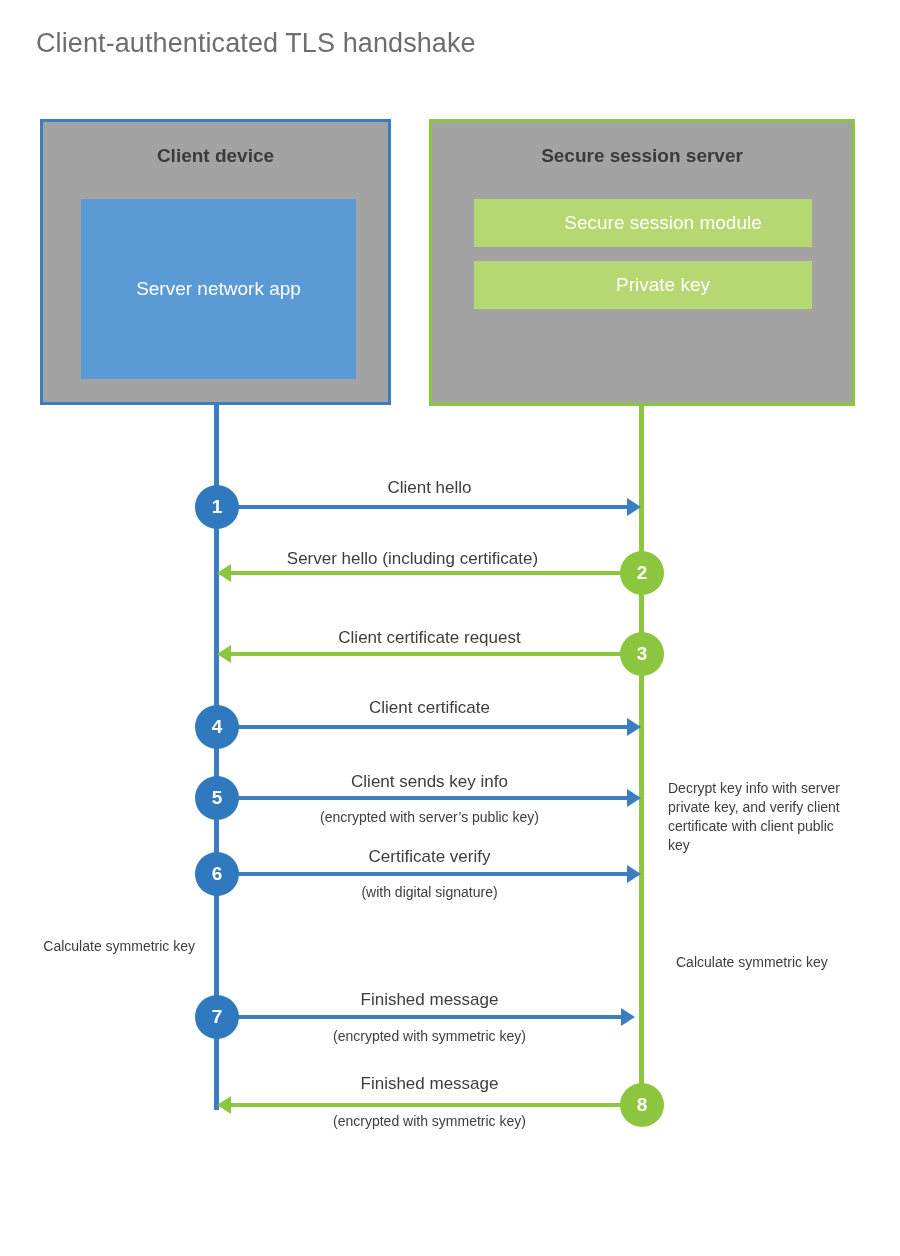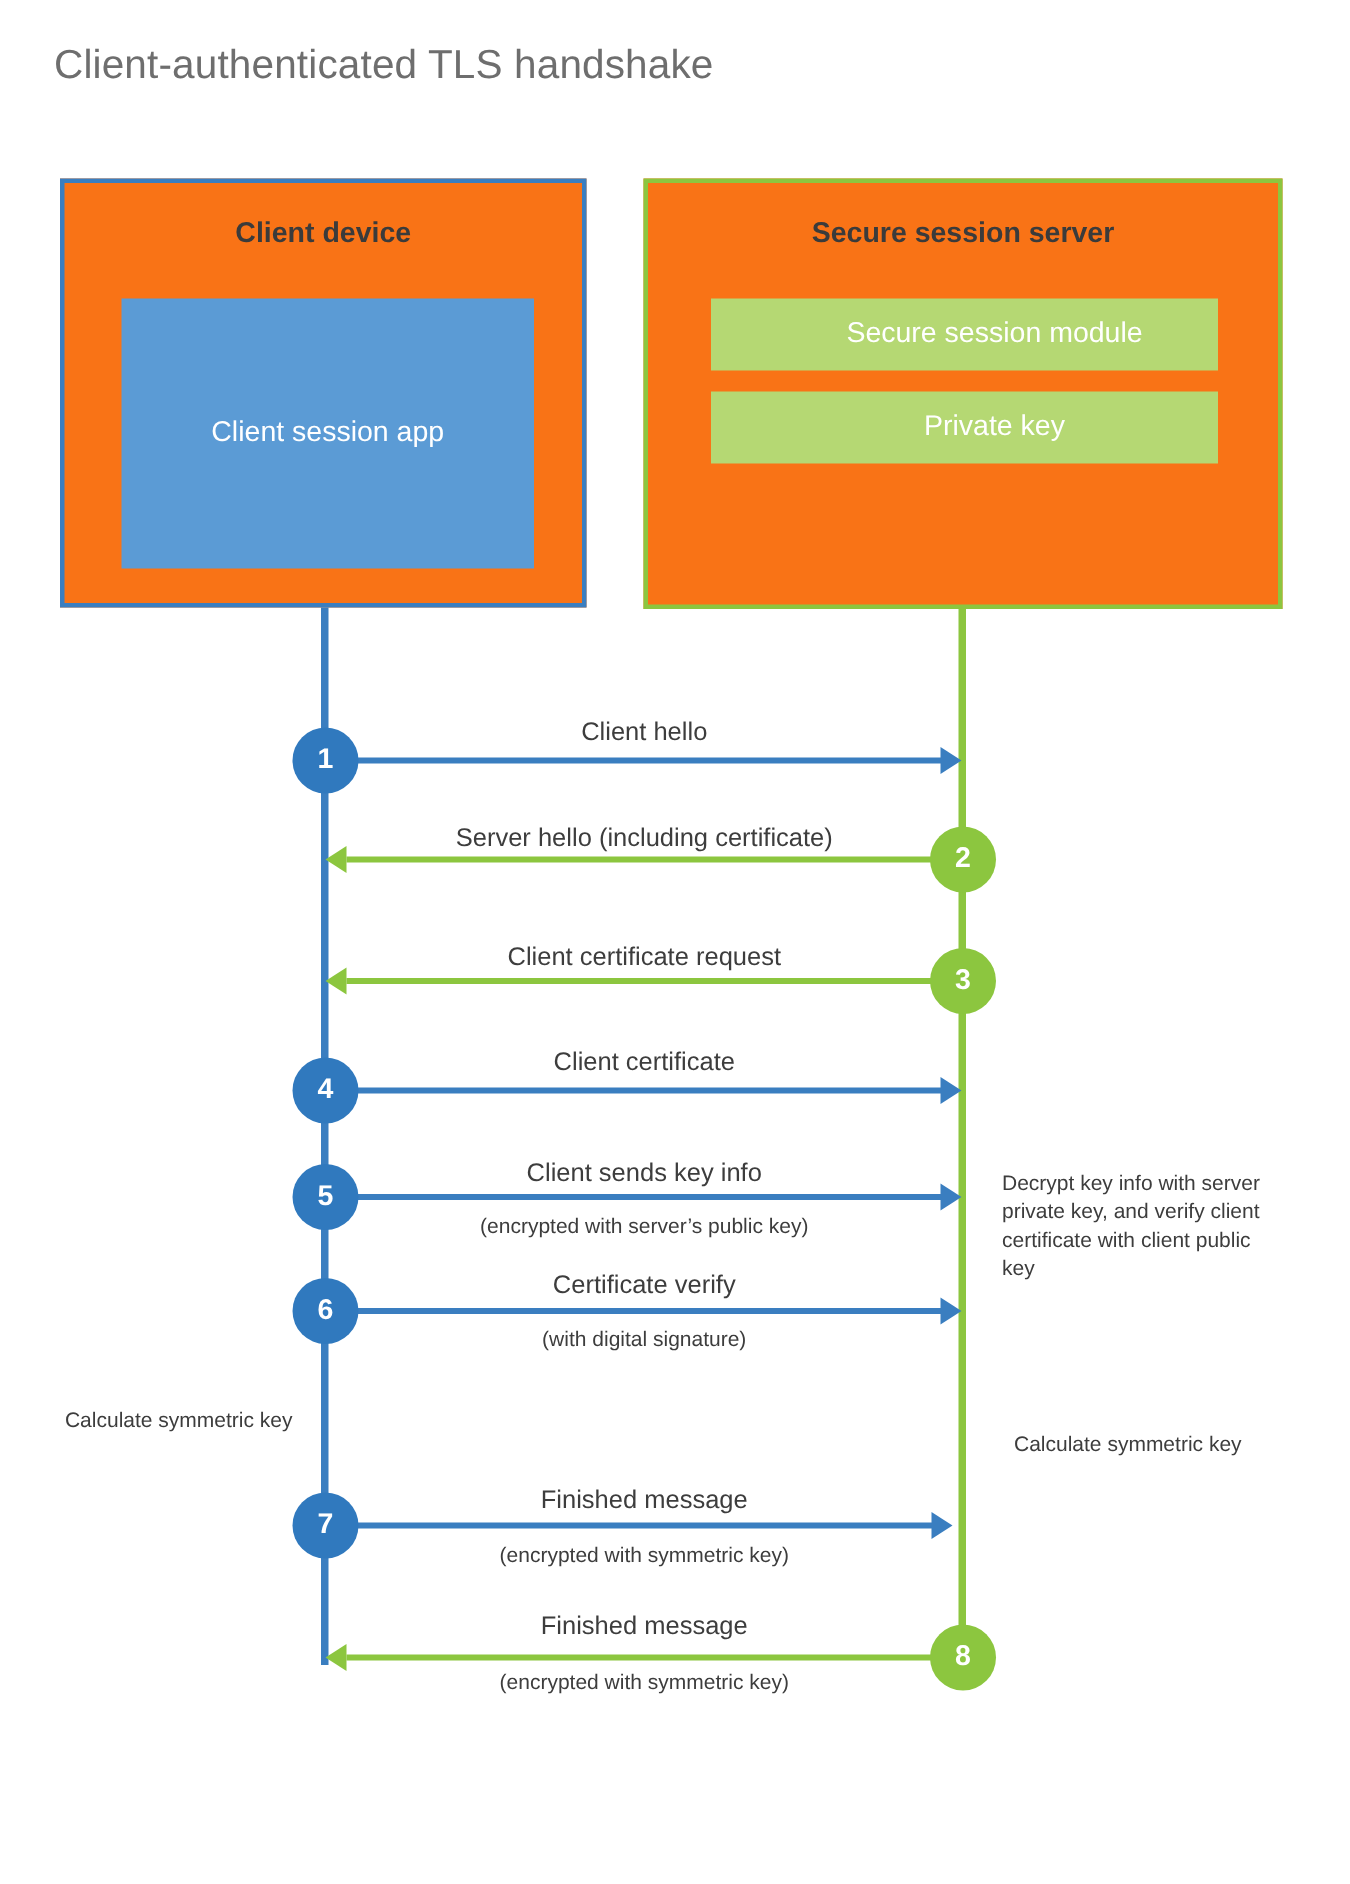--- a/index.html
+++ b/index.html
@@ -24,21 +24,21 @@
     font-size: 27px;
     font-weight: 400;
     color: #6e6e6e;
     letter-spacing: 0.1px;
     white-space: nowrap;
   }
 
   
   .actor-box {
     position: absolute;
-    background: #f97316;
+    background: #a3a3a3;
     box-sizing: border-box;
   }
   .actor-box.client {
     left: 40px;
     top: 119px;
     width: 351px;
     height: 286px;
     border: 3px solid #3a7ec0;
   }
   .actor-box.server {
@@ -176,40 +176,40 @@
     margin-top: 16px;
   }
 </style>
 </head>
 <body>
 
 <div class="page-title">Client-authenticated TLS handshake</div>
 
 <div class="actor-box client">
   <div class="actor-title">Client device</div>
-  <div class="client-app">Client session app</div>
+  <div class="client-app">Server network app</div>
 </div>
 
 <div class="actor-box server">
   <div class="actor-title">Secure session server</div>
   <div class="server-bars">
     <div class="server-bar">Secure session module</div>
     <div class="server-bar">Private key</div>
   </div>
 </div>
 
 <div class="lifeline client-life"></div>
 <div class="lifeline server-life"></div>
 
 <div class="msg-label" style="left:217px; top:478px; width:425px;">Client hello</div>
 <div class="arrow-line blue" style="left:217px; top:505px; width:411px;"></div>
 <div class="arrow-head right-blue" style="left:627px; top:498px;"></div>
 <div class="step-circle blue" style="left:195px; top:485px;">1</div>
 
-<div class="msg-label" style="left:217px; top:549px; width:425px;">Server hello (including certificate)</div>
+<div class="msg-label" style="left:200px; top:549px; width:425px;">Server hello (including certificate)</div>
 <div class="arrow-line green" style="left:231px; top:571px; width:411px;"></div>
 <div class="arrow-head left-green" style="left:217px; top:564px;"></div>
 <div class="step-circle green" style="left:620px; top:551px;">2</div>
 
 <div class="msg-label" style="left:217px; top:628px; width:425px;">Client certificate request</div>
 <div class="arrow-line green" style="left:231px; top:652px; width:411px;"></div>
 <div class="arrow-head left-green" style="left:217px; top:645px;"></div>
 <div class="step-circle green" style="left:620px; top:632px;">3</div>
 
 <div class="msg-label" style="left:217px; top:698px; width:425px;">Client certificate</div>

